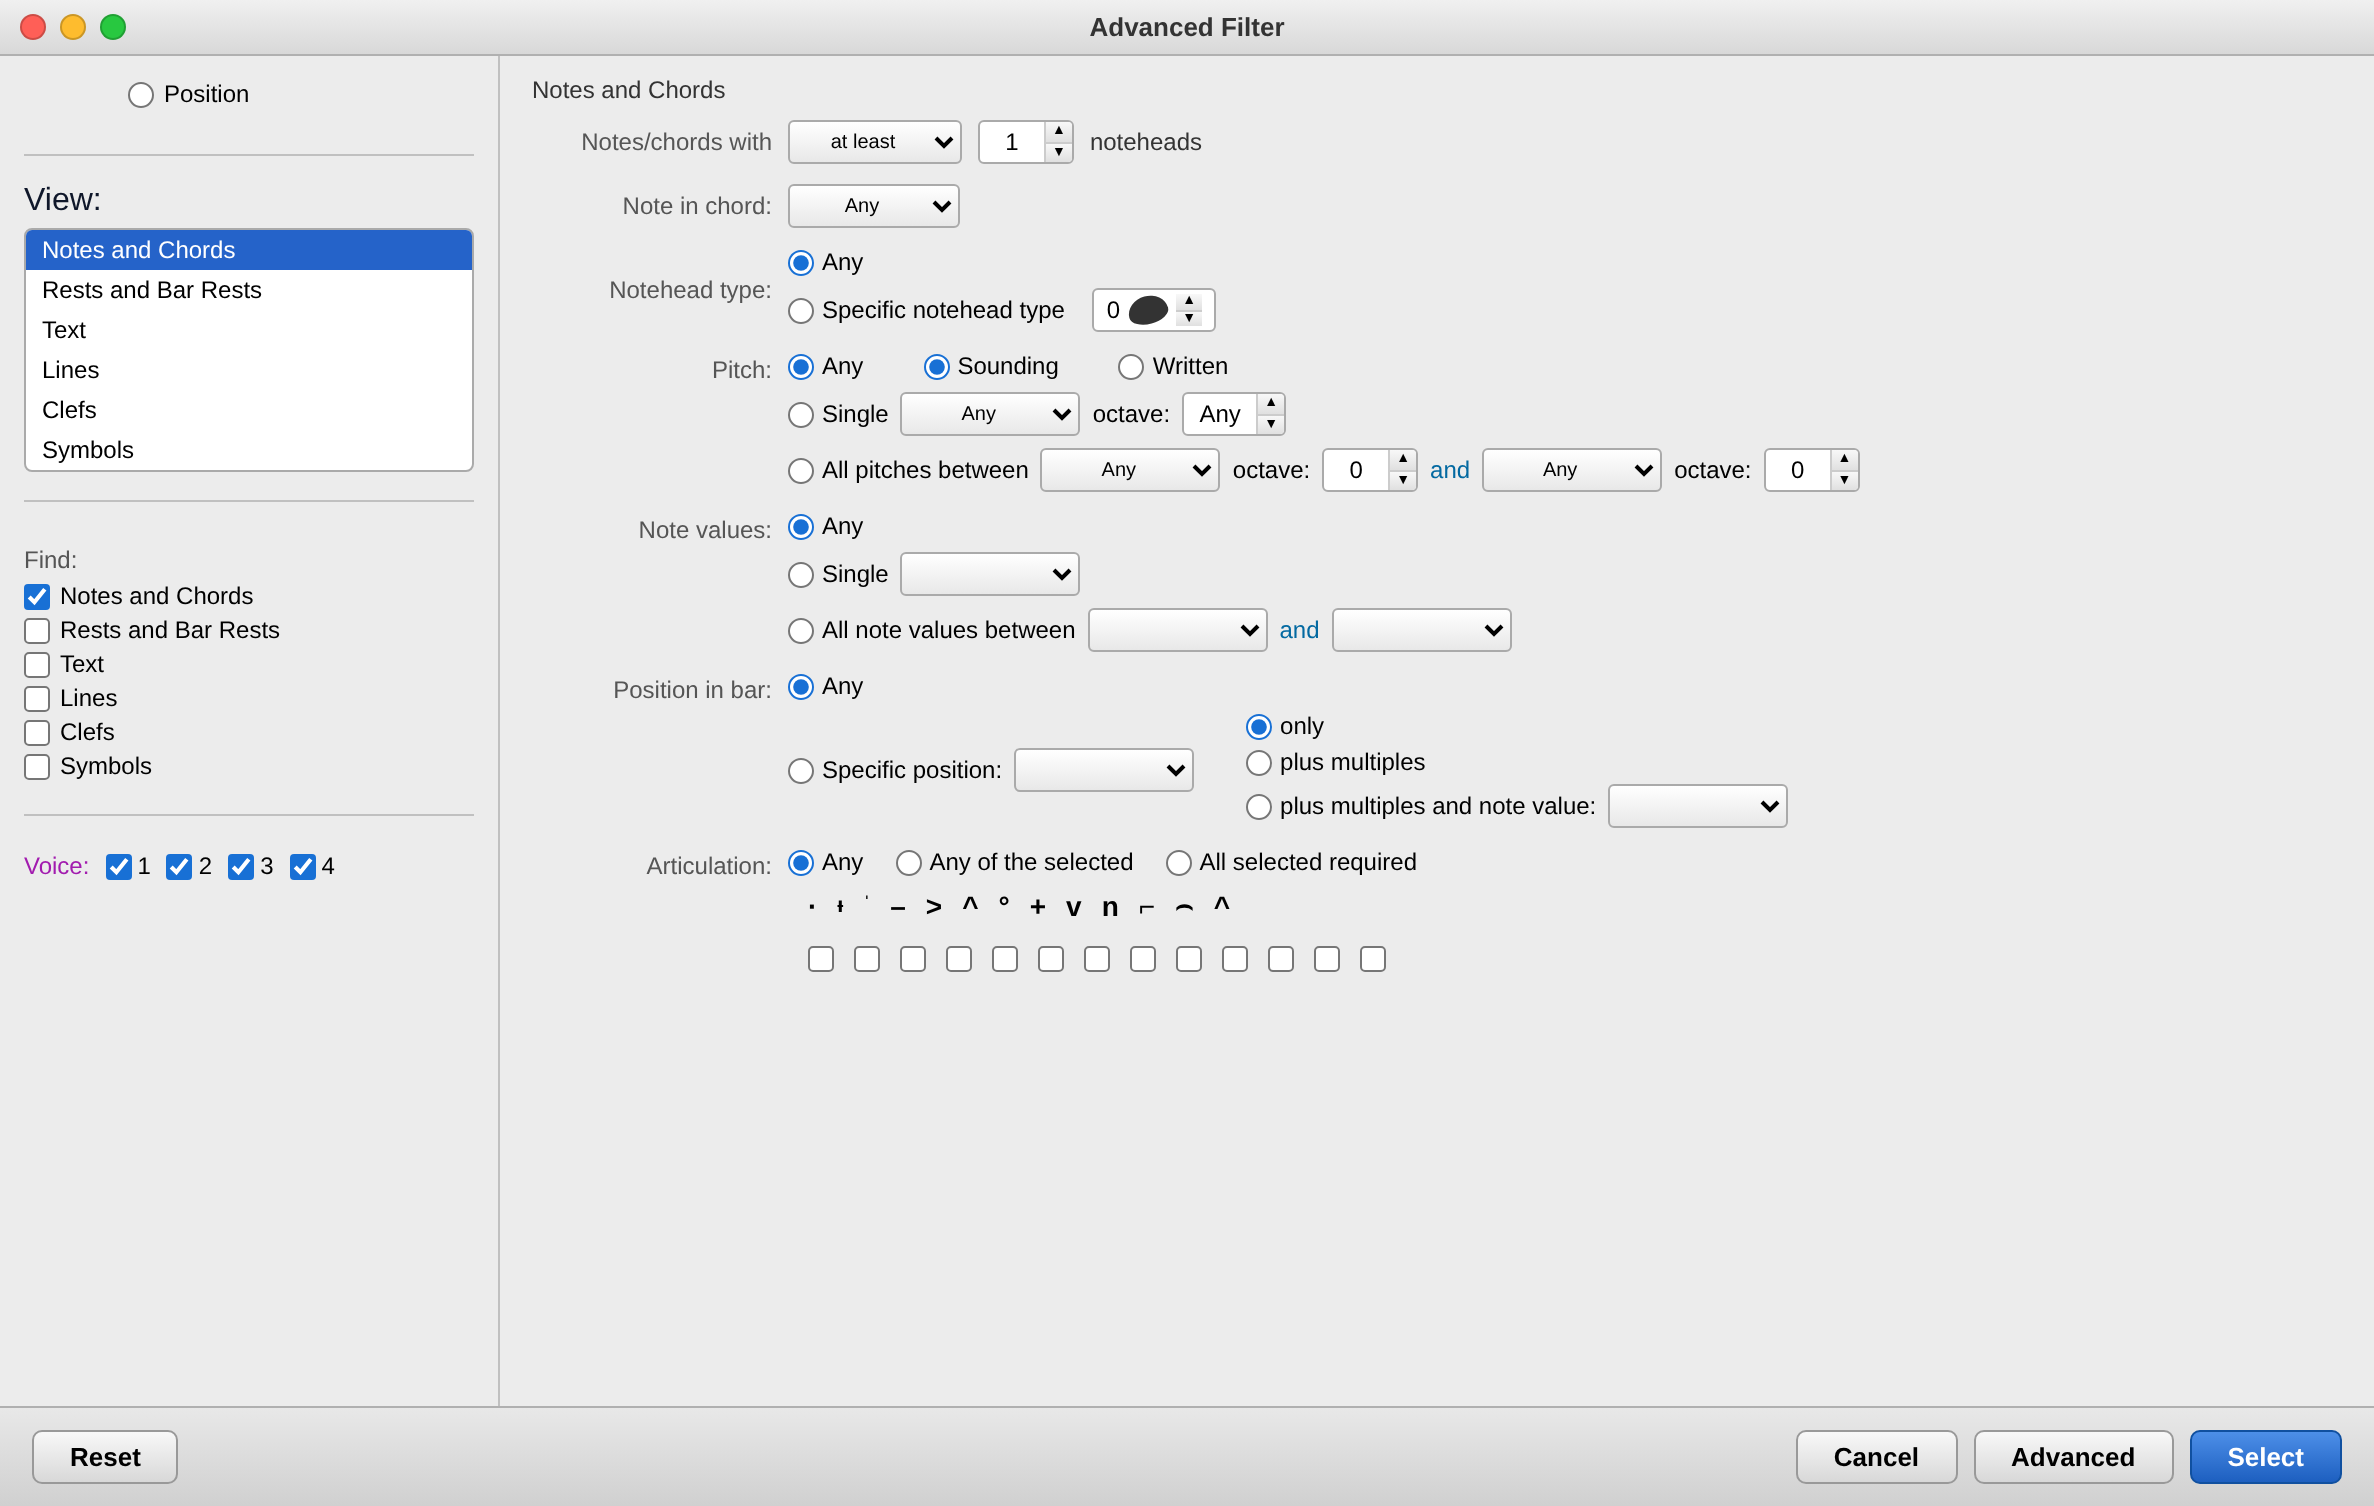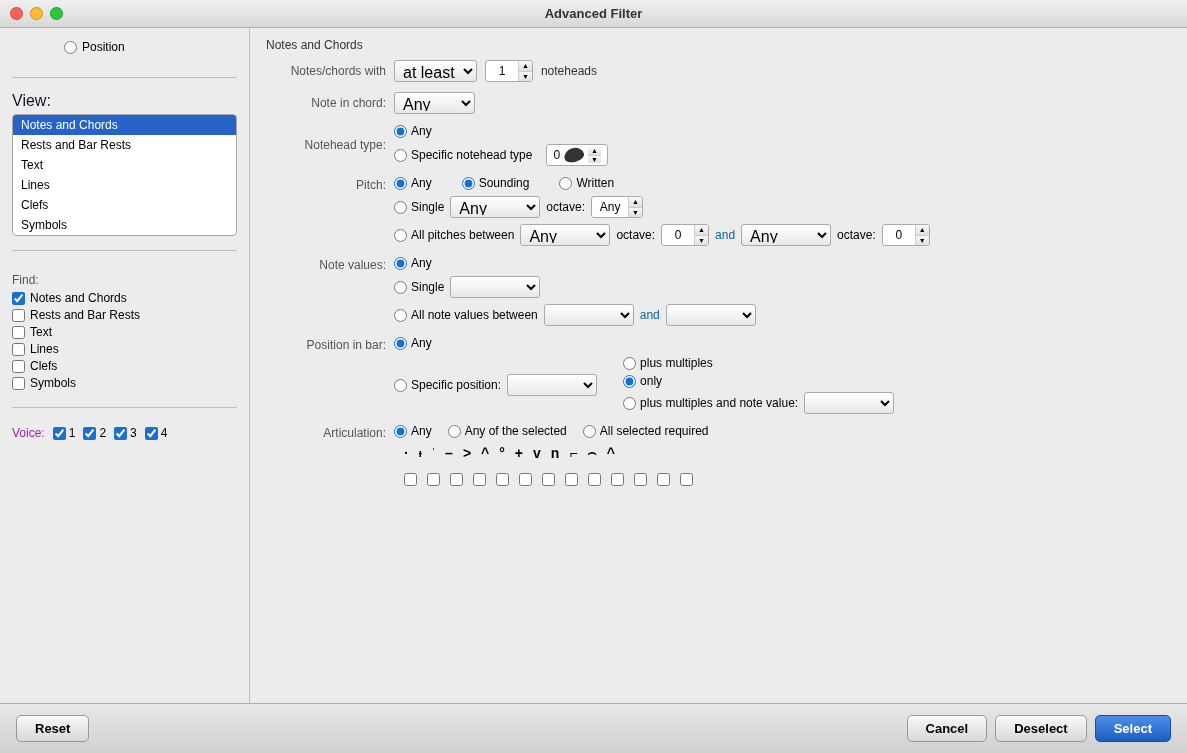--- a/index.html
+++ b/index.html
@@ -139,27 +139,28 @@
       margin-bottom: 10px;
     }
     .form-row-label {
       font-size: 12px;
       color: #555;
       width: 120px;
       text-align: right;
     }
 
     select {
-      font-size: 16px;
-      padding: 2px 4px;
+      font-size: 10px;
+      padding: 2px 16px;
       border: 1px solid #aaa;
       border-radius: 3px;
       background: linear-gradient(to bottom, #fff, #e8e8e8);
       height: 22px;
       cursor: pointer;
+      text-align: center;
     }
 
     .noteheads-label { font-size: 12px; color: #333; }
     .radio-option { display: flex; align-items: center; gap: 4px; font-size: 12px; }
 
     .notehead-type-box {
       border: 1px solid #aaa;
       border-radius: 3px;
       background: #fff;
       padding: 2px 6px;
@@ -558,26 +559,26 @@
         <div class="octave-group">
           <div class="radio-option">
             <input type="radio" name="position" style="">
             <label>Specific position:</label>
           </div>
           <select class="dropdown-sm">
             <option></option>
           </select>
           <div style="margin-left:20px; display:flex; flex-direction:column; gap:4px;">
             <div class="radio-option">
+              <input type="radio" name="position_type" checked="" style="">
+              <label>only</label>
+            </div>
+            <div class="radio-option">
               <input type="radio" name="position_type" style="">
               <label>plus multiples</label>
-            </div>
-            <div class="radio-option">
-              <input type="radio" name="position_type" checked="" style="">
-              <label>only</label>
             </div>
             <div class="octave-group">
               <div class="radio-option">
                 <input type="radio" name="position_type" style="">
                 <label>plus multiples and note value:</label>
               </div>
               <select class="dropdown-sm">
                 <option></option>
               </select>
             </div>
@@ -638,16 +639,16 @@
       </div>
     </div>
 
   </div>
 </div>
 
 <div class="bottom-bar">
   <button class="mac-btn">Reset</button>
   <div class="bottom-right-btns">
     <button class="mac-btn">Cancel</button>
-    <button class="mac-btn">Deselect</button>
+    <button class="mac-btn">Advanced</button>
     <button class="mac-btn mac-btn-blue">Select</button>
   </div>
 </div>
 
 </body></html>

